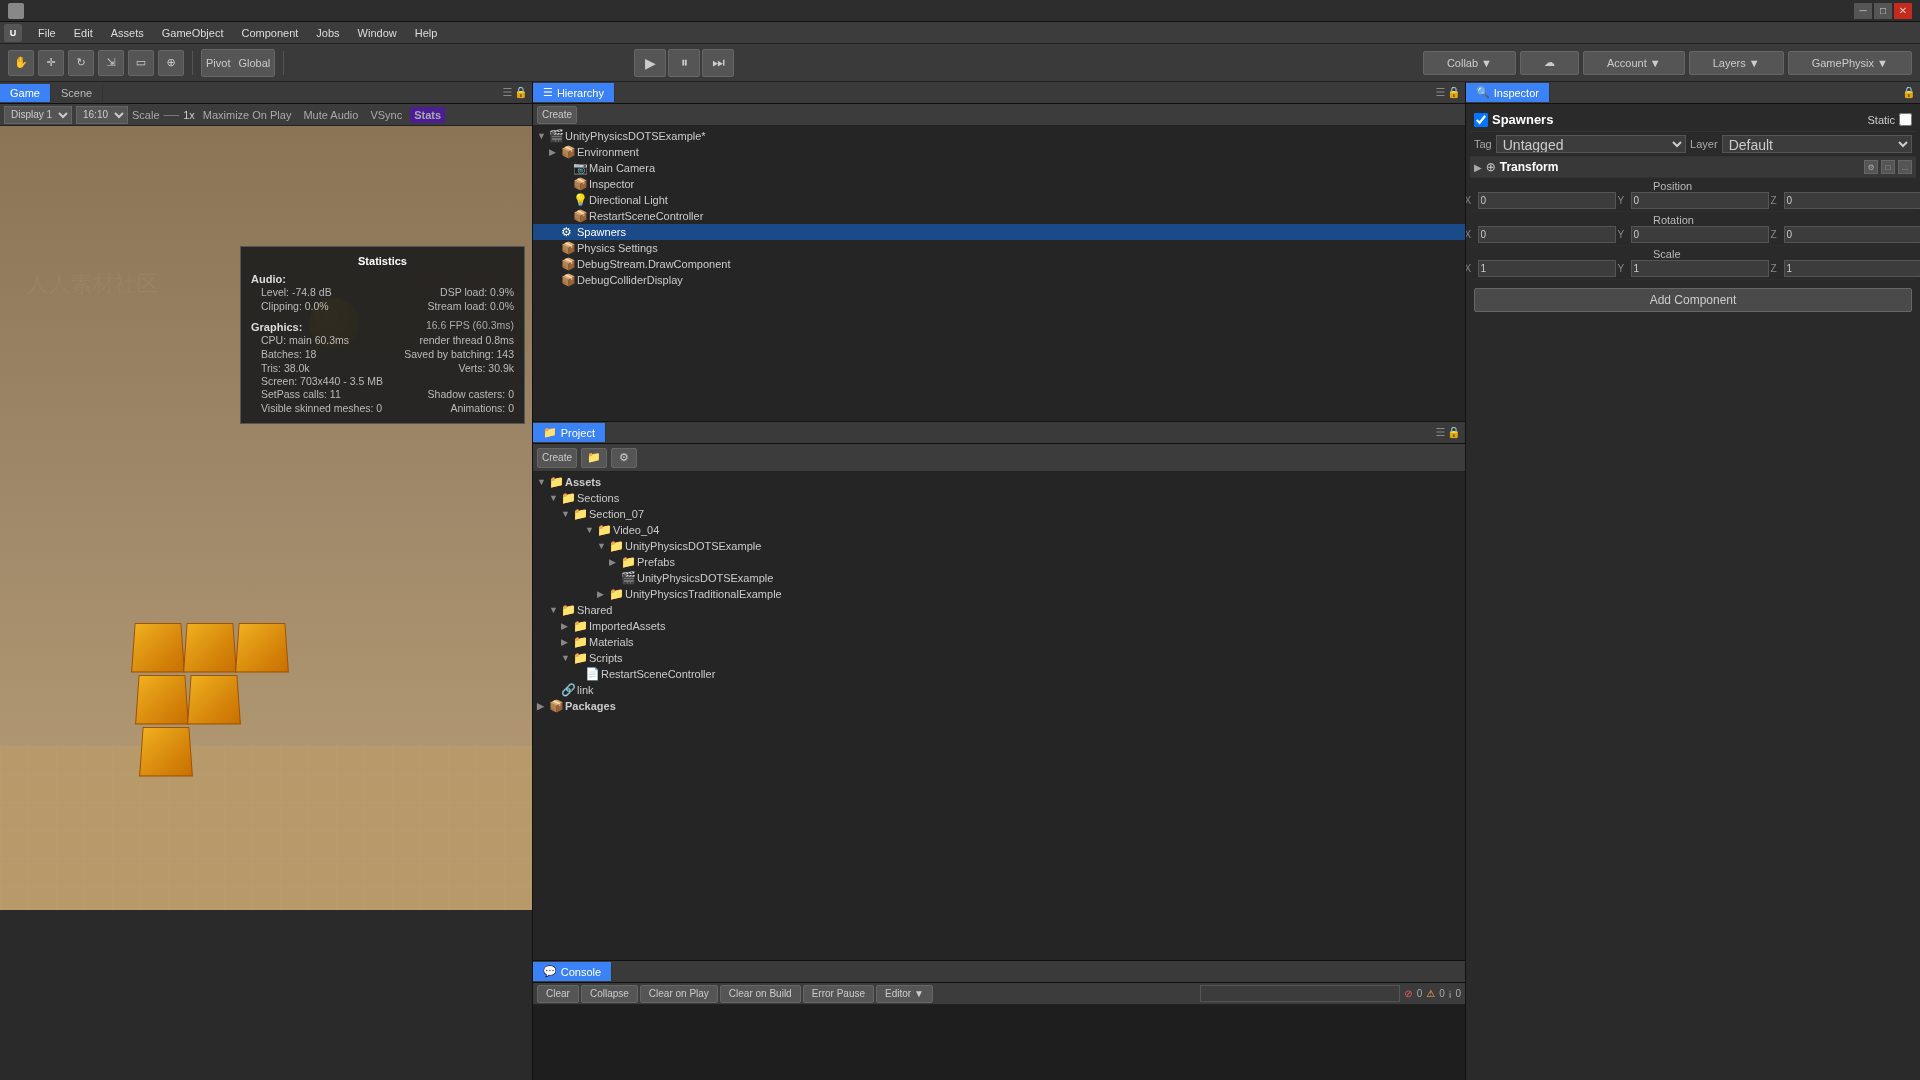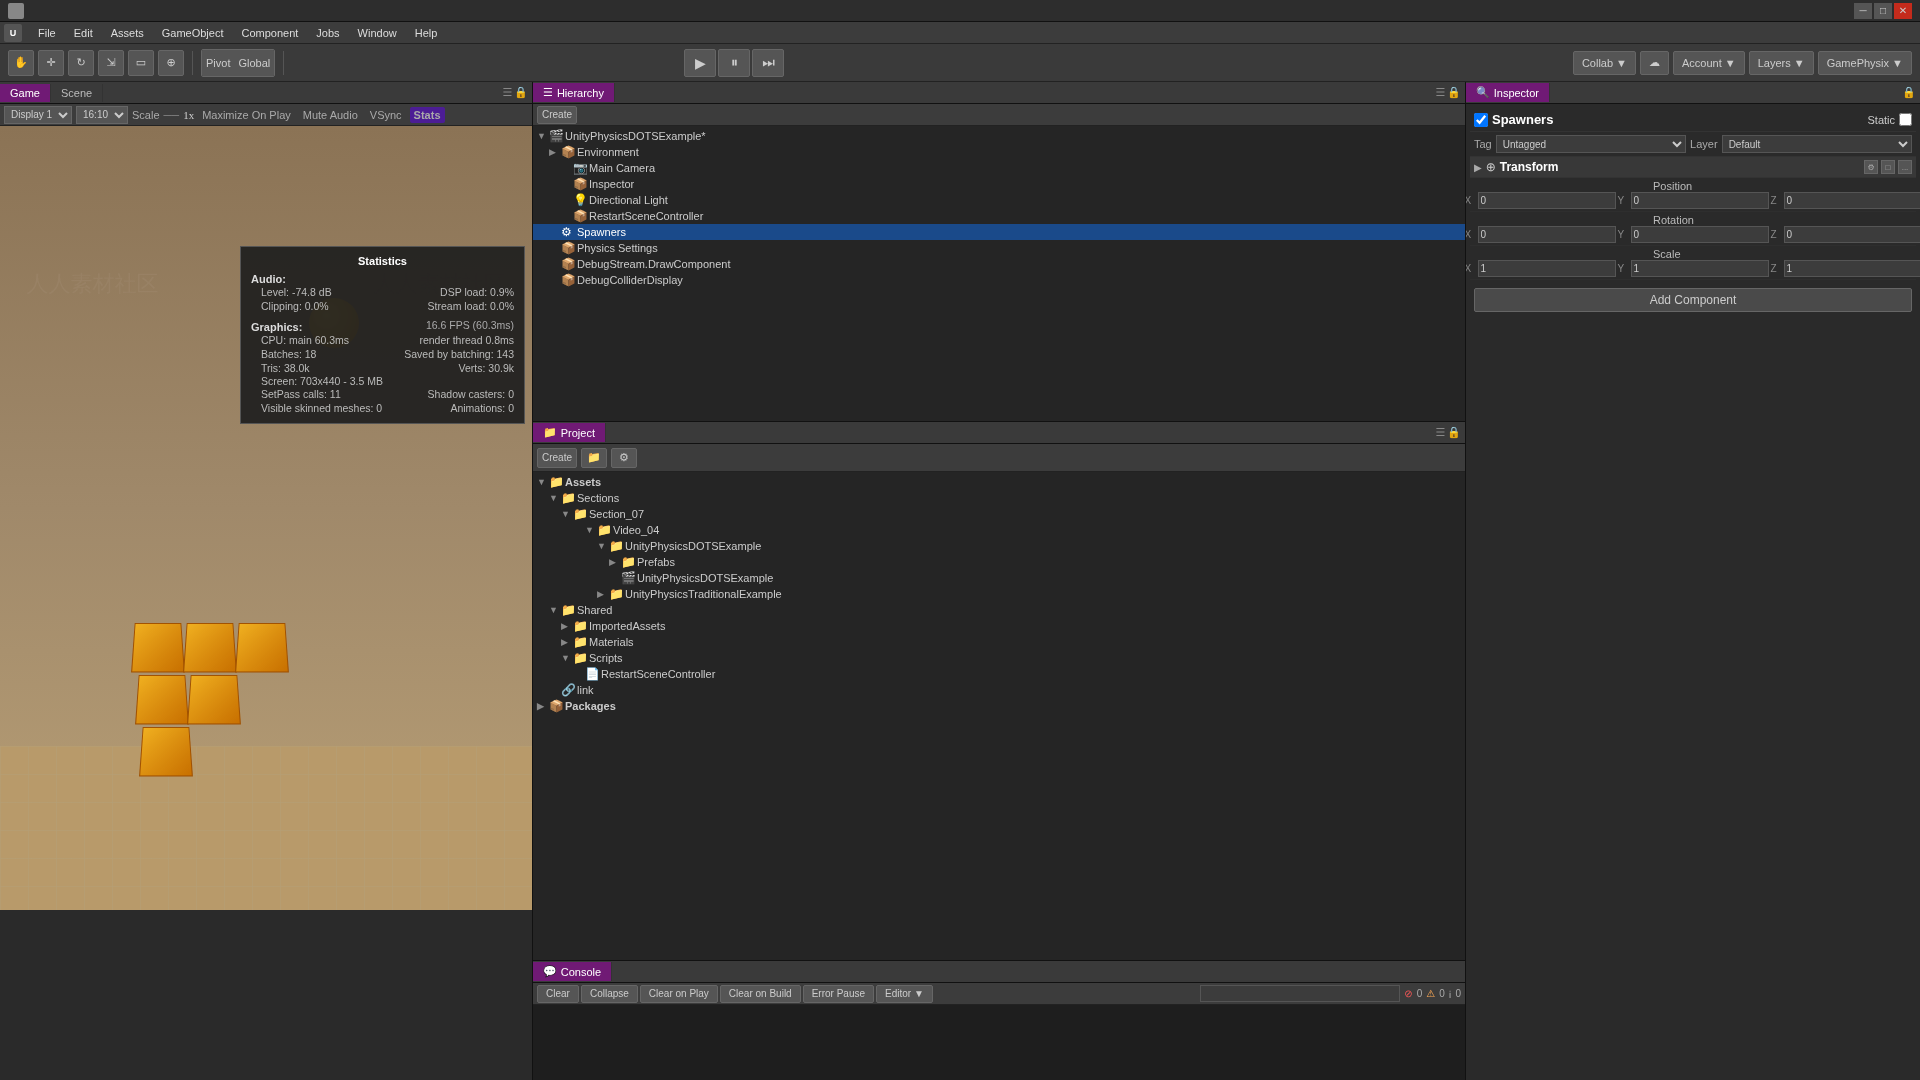--- a/index.html
+++ b/index.html
@@ -17,32 +17,32 @@
 
     
     #toolbar { height: 38px; background: #3a3a3a; display: flex; align-items: center; padding: 0 8px; gap: 4px; border-bottom: 1px solid #222; }
     .tool-btn { height: 26px; min-width: 26px; background: #555; border: 1px solid #666; color: #ccc; font-size: 11px; cursor: pointer; display: flex; align-items: center; justify-content: center; padding: 0 4px; border-radius: 2px; }
     .tool-separator { width: 1px; height: 24px; background: #555; margin: 0 4px; }
     .pivot-global { display: flex; border: 1px solid #666; border-radius: 2px; overflow: hidden; }
     .pivot-global .tool-btn { border: none; border-radius: 0; }
     .play-controls { display: flex; gap: 2px; margin: 0 auto; }
     .play-btn { width: 32px; height: 28px; background: #555; border: 1px solid #666; color: #ccc; cursor: pointer; display: flex; align-items: center; justify-content: center; border-radius: 2px; font-size: 14px; }
     .right-toolbar { display: flex; align-items: center; gap: 4px; margin-left: auto; }
-    .collab-btn { background: #555; border: 1px solid #666; color: #ccc; height: 24px; padding: 0 8px; border-radius: 2px; cursor: pointer; font-size: 11px; }
+    .collab-btn { background: #555; border: 1px solid #666; color: #ccc; height: 24px; padding: 0 23px; border-radius: 2px; cursor: pointer; font-size: 11px; }
 
     
     #main { display: flex; height: calc(1080px - 22px - 22px - 38px); }
 
     
     #left-panel { width: 533px; display: flex; flex-direction: column; border-right: 1px solid #111; }
 
     
     .tab-bar { height: 22px; background: #3a3a3a; display: flex; align-items: center; border-bottom: 1px solid #111; }
     .tab { padding: 3px 10px; font-size: 11px; cursor: pointer; color: #bbb; border-right: 1px solid #333; }
-    .tab.active { background: #701a75; color: #fff; }
+    .tab.active { background: #3b82f6; color: #fff; }
     .tab-controls { margin-left: auto; display: flex; align-items: center; gap: 2px; padding-right: 4px; }
 
     
     #game-toolbar { height: 22px; background: #3c3c3c; display: flex; align-items: center; padding: 0 4px; gap: 4px; border-bottom: 1px solid #222; font-size: 11px; }
     .game-select { background: #555; border: 1px solid #666; color: #ccc; height: 18px; font-size: 10px; padding: 0 2px; cursor: pointer; }
 
     
     #stats-overlay { position: absolute; top: 120px; left: 240px; width: 285px; background: rgba(30,30,30,0.92); border: 1px solid #555; padding: 8px 10px; z-index: 10; color: #ccc; font-size: 11px; }
     #stats-overlay .stats-title { text-align: center; font-weight: bold; color: #fff; margin-bottom: 6px; }
     .stats-section { font-weight: bold; margin-top: 4px; color: #ddd; }
@@ -90,21 +90,21 @@
     #right-panel { width: 455px; display: flex; flex-direction: column; border-left: 1px solid #111; background: #2a2a2a; }
     .inspector-content { flex: 1; padding: 4px; overflow-y: auto; }
 
     
     .inspector-object-row { display: flex; align-items: center; padding: 4px 4px; gap: 4px; border-bottom: 1px solid #333; }
     .object-checkbox { width: 14px; height: 14px; }
     .object-name { font-size: 13px; color: #fff; font-weight: bold; flex: 1; }
     .static-label { font-size: 11px; color: #ccc; }
 
     .tag-layer-row { display: flex; align-items: center; gap: 4px; padding: 3px 4px; border-bottom: 1px solid #333; font-size: 11px; }
-    .tag-select { flex: 1; background: #3c3c3c; border: 1px solid #555; color: #ccc; height: 18px; font-size: 10px; padding: 0 2px; }
+    .tag-select { flex: 1; background: #3c3c3c; border: 1px solid #555; color: #ccc; height: 18px; font-size: 14px; padding: 0 2px; }
     .layer-label { color: #aaa; }
 
     .transform-header { display: flex; align-items: center; padding: 3px 4px; background: #383838; border-bottom: 1px solid #333; cursor: pointer; gap: 4px; }
     .transform-title { font-size: 12px; color: #fff; font-weight: bold; }
     .transform-icons { margin-left: auto; display: flex; gap: 3px; }
     .t-icon { width: 14px; height: 14px; background: #555; border: 1px solid #666; color: #aaa; font-size: 8px; display: flex; align-items: center; justify-content: center; cursor: pointer; }
 
     .transform-row { display: flex; align-items: center; padding: 2px 4px; border-bottom: 1px solid #2e2e2e; flex-direction: column; }
     .transform-label { width: 80px; color: #bbb; font-size: 11px; }
     .xyz-group { display: flex; flex: 1; gap: 2px; }
@@ -193,21 +193,21 @@
     </div>
     <div id="game-toolbar">
       <select class="game-select">
         <option>Display 1</option>
       </select>
       <select class="game-select">
         <option>16:10</option>
       </select>
       <span style="color:#aaa;">Scale</span>
       <span style="cursor:pointer;color:#888;">──</span>
-      <span style="color:#ccc;font-family:Liberation Serif, serif;">1x</span>
+      <span style="color:#ccc;">1x</span>
       <span style="cursor:pointer;color:#aaa;padding:2px 4px;">Maximize On Play</span>
       <span style="cursor:pointer;color:#aaa;padding:2px 4px;">Mute Audio</span>
       <span style="cursor:pointer;color:#aaa;padding:2px 4px;">VSync</span>
       <span style="cursor:pointer;color:#aaa;padding:2px 4px;font-weight:bold;background:#4c1d95;border-radius:2px;">Stats</span>
     </div>
     <div id="game-viewport" style="position:relative;flex:1;">
       <div class="game-scene">
 
         <div class="floor"></div>
 

